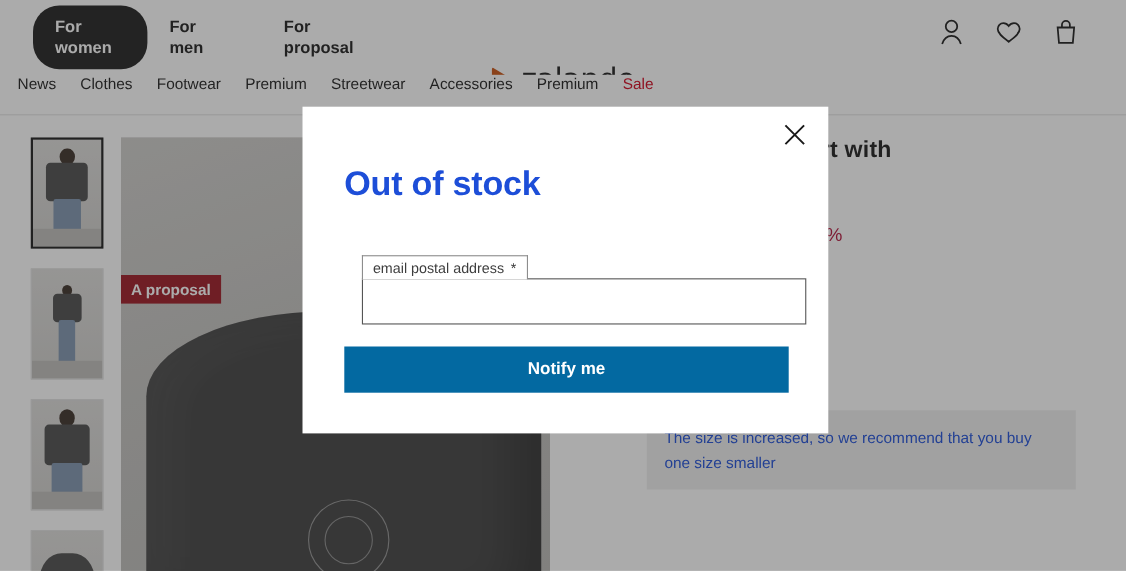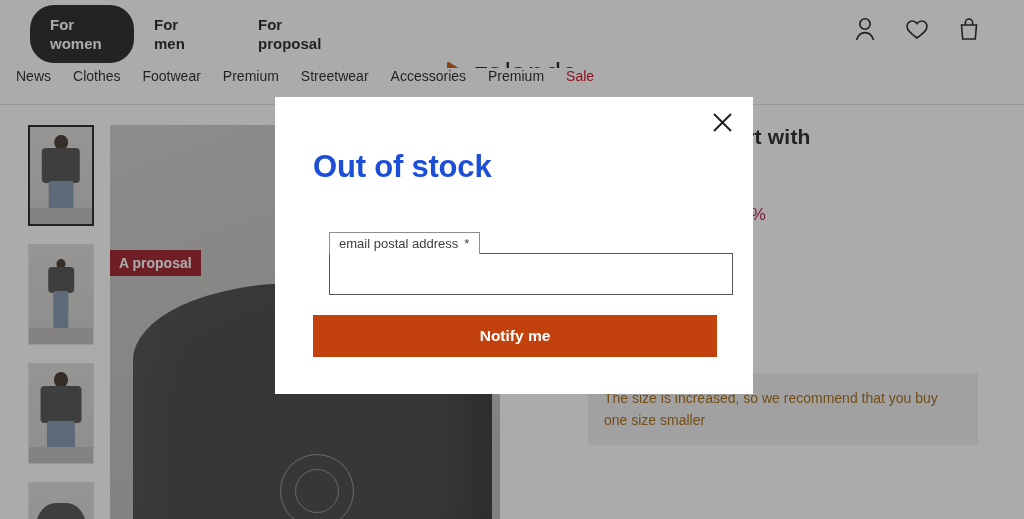--- a/index.html
+++ b/index.html
@@ -69,38 +69,38 @@
 
   .info { position: absolute; left: 588px; top: 20px; width: 400px; }
   .brand { font-size: 21px; font-weight: bold; color: #1a1a1a; letter-spacing: .2px; }
   .ptitle { font-size: 21px; font-weight: bold; color: #1a1a1a; margin-top: 2px; }
   .price-row { margin-top: 28px; display: flex; align-items: baseline; gap: 10px; }
   .price-now { font-size: 19px; font-weight: bold; color: #b3123a; }
   .price-old { font-size: 15px; color: #666; text-decoration: line-through; }
   .price-disc { font-size: 17px; color: #b3123a; }
   .vat { margin-top: 8px; font-size: 12px; color: #666; }
 
-  .notebox { position: absolute; left: 588px; top: 268px; width: 390px; background: #efefef; padding: 14px 16px; font-size: 14px; color: #a16207; line-height: 22px; }
+  .notebox { position: absolute; left: 588px; top: 268px; width: 390px; background: #efefef; padding: 14px 16px; font-size: 14px; color: #1d4ed8; line-height: 22px; }
 
   
   #overlay { position: absolute; inset: 0; background: rgba(45,45,45,0.40); }
 
   
   #modal { position: absolute; left: 275px; top: 97px; width: 478px; height: 297px; background: #ffffff; }
   .modal-close { position: absolute; right: 16px; top: 10px; width: 30px; height: 30px; display: flex; align-items: center; justify-content: center; }
   .modal-close svg { width: 21px; height: 21px; stroke: #1a1a1a; stroke-width: 1.8; }
   .modal-body { position: absolute; left: 38px; top: 52px; width: 404px; }
   .modal-title { font-size: 31px; font-weight: bold; color: #1d4ed8; letter-spacing: -0.2px; }
   .modal-sub { margin-top: 6px; font-size: 14.5px; color: #1a1a1a; }
 
   .field-wrap { position: absolute; left: 38px; top: 135px; width: 404px; margin-left: 16px; }
   .field-label { display: inline-block; border: 1px solid #8d8d8d; border-bottom: none; padding: 3px 10px 3px 9px; font-size: 13px; color: #3d3d3d; background: #fff; position: relative; z-index: 2; }
   .field-label .req { color: #3d3d3d; margin-left: 6px; }
   .field-input { margin-top: -1px; width: 404px; height: 42px; border: 1px solid #555; background: #fff; font-size: 15px; color: #1a1a1a; padding: 0 10px; font-family: "Liberation Sans", sans-serif; outline: none; }
-  .notify-btn { position: absolute; left: 38px; top: 218px; width: 404px; height: 42px; background: #c2410c; color: #fff; border: none; font-size: 15.5px; font-weight: bold; font-family: "Liberation Sans", sans-serif; cursor: pointer; }
+  .notify-btn { position: absolute; left: 38px; top: 218px; width: 404px; height: 42px; background: #0369a1; color: #fff; border: none; font-size: 15.5px; font-weight: bold; font-family: "Liberation Sans", sans-serif; cursor: pointer; }
 </style>
 </head>
 <body>
 
 <div id="page">
 
   <div id="site">
 
     <div class="header">
 

